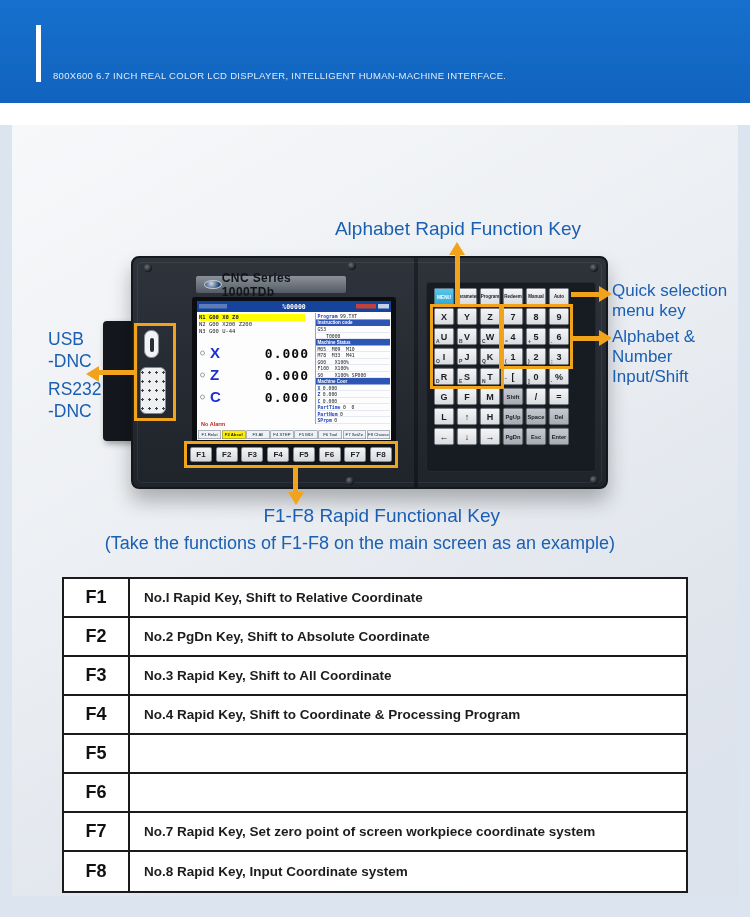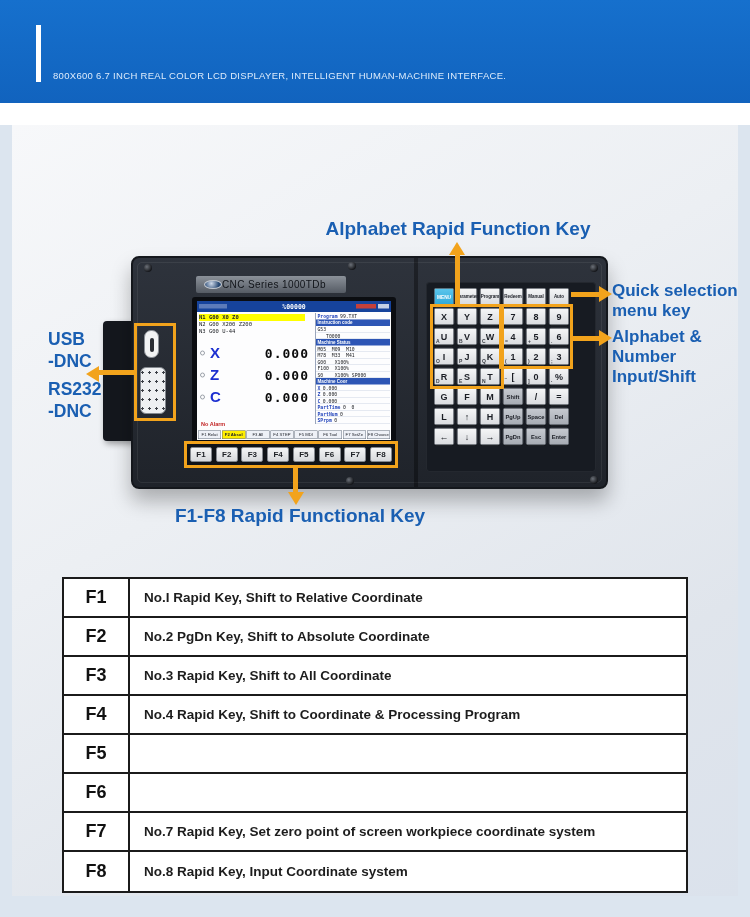--- a/index.html
+++ b/index.html
@@ -27,21 +27,21 @@
   
   .port-usb { position:absolute; left:144px; top:330px; width:15px; height:28px; background:#f2f3f4; border:1px solid #8a8f96; border-radius:7px; }
   .port-usb::after { content:""; position:absolute; left:5px; top:7px; width:4px; height:14px; background:#2a2d33; border-radius:2px; }
   .port-db9 { position:absolute; left:140px; top:367px; width:26px; height:47px; background:#eef0f2; border:1px solid #83888f; border-radius:6px;
               background-image:radial-gradient(circle, #3a3e45 1px, transparent 1.4px); background-size:7px 9px; background-position:5px 9px; }
   .port-box { position:absolute; left:134px; top:323px; width:42px; height:98px; border:3px solid #f2a31c; }
 
   
   .nameplate { position:absolute; left:196px; top:276px; width:150px; height:17px; background:linear-gradient(#8b9199,#555b64); border-radius:2px; display:flex; align-items:center; }
   .plate-logo { width:18px; height:9px; margin-left:8px; border-radius:50%; background:radial-gradient(circle at 40% 35%, #cfdaea, #2a4a74 70%); border:1px solid #c3c9d1; }
-  .plate-text { margin-left:0; font-size:10px; font-weight:normal; color:#111419; letter-spacing:0.4px; }
+  .plate-text { margin-left:0; font-size:12px; font-weight:bold; color:#111419; letter-spacing:0.4px; }
 
   
   .lcd-bezel { position:absolute; left:192px; top:297px; width:204px; height:147px; background:#0b0d11; border-radius:3px; }
   .lcd { position:absolute; left:197px; top:301px; width:194px; height:139px; background:#ffffff; overflow:hidden; }
   .lcd-scale { position:absolute; left:0; top:0; width:388px; height:278px; transform:scale(.5); transform-origin:0 0; background:#fdfdfe; }
   .lcd-top { position:relative; height:22px; background:#16439c; }
   .lcd-top .chip-l { position:absolute; left:4px; top:6px; width:56px; height:9px; background:rgba(255,255,255,.30); }
   .lcd-top .chip-r1 { position:absolute; right:30px; top:6px; width:40px; height:9px; background:#c5403a; }
   .lcd-top .chip-r2 { position:absolute; right:4px; top:6px; width:22px; height:9px; background:rgba(255,255,255,.75); }
   .lcd-top .pct { position:absolute; left:0; right:0; top:4px; text-align:center; color:#ffffff; font-size:13px; font-weight:bold; font-family:"DejaVu Sans Mono", monospace; }
@@ -86,29 +86,29 @@
 
   
   .oline { position:absolute; background:#f2a31c; }
   .ah { position:absolute; width:0; height:0; }
   .ah-up { border-left:8px solid transparent; border-right:8px solid transparent; border-bottom:13px solid #f2a31c; }
   .ah-down { border-left:8px solid transparent; border-right:8px solid transparent; border-top:13px solid #f2a31c; }
   .ah-right { border-top:8px solid transparent; border-bottom:8px solid transparent; border-left:13px solid #f2a31c; }
   .ah-left { border-top:8px solid transparent; border-bottom:8px solid transparent; border-right:13px solid #f2a31c; }
 
   
-  .callout { position:absolute; color:#1a5fb2; font-weight:bold; }
+  .callout { position:absolute; color:#1a5fb2; font-weight:normal; }
   .co-alpha { left:308px; top:218px; width:300px; text-align:center; font-size:19px; }
   .co-right { left:612px; font-size:17px; line-height:20px; }
   .co-quick { top:281px; }
   .co-alnum { top:327px; }
   .co-left { left:48px; font-size:17.5px; line-height:22px; }
   .co-usb { top:328px; }
   .co-rs232 { top:378px; }
-  .co-ftitle { left:100px; top:505px; width:400px; text-align:center; font-size:19px; }
+  .co-ftitle { left:100px; top:505px; width:400px; text-align:right; font-size:19px; }
   .co-fsub { left:10px; top:533px; width:700px; text-align:center; font-size:18px; }
 
   
   .ftable { position:absolute; left:62px; top:577px; width:626px; background:#ffffff; border:2px solid #1b1b1b; }
   .trow { display:flex; height:39px; border-bottom:2px solid #1b1b1b; }
   .trow:last-child { border-bottom:none; }
   .tkey { width:66px; border-right:2px solid #1b1b1b; display:flex; align-items:center; justify-content:center; font-size:18px; font-weight:bold; color:#111111; }
   .tdesc { flex:1; display:flex; align-items:center; padding-left:14px; font-size:13.5px; font-weight:bold; color:#1d1d1d; }
 </style>
 </head>
@@ -452,20 +452,21 @@
   </div>
   <div class="callout co-left co-usb">
     <div>USB</div>
     <div>-DNC</div>
   </div>
   <div class="callout co-left co-rs232">
     <div>RS232</div>
     <div>-DNC</div>
   </div>
   <div class="callout co-ftitle">F1-F8 Rapid Functional Key</div>
+  <div class="callout co-fsub">(Take the functions of F1-F8 on the main screen as an example)</div>
 
   <div class="ftable">
       <div class="trow">
         <div class="tkey">F1</div>
         <div class="tdesc">No.I Rapid Key, Shift to Relative Coordinate</div>
       </div>
       <div class="trow">
         <div class="tkey">F2</div>
         <div class="tdesc">No.2 PgDn Key, Shift to Absolute Coordinate</div>
       </div>

